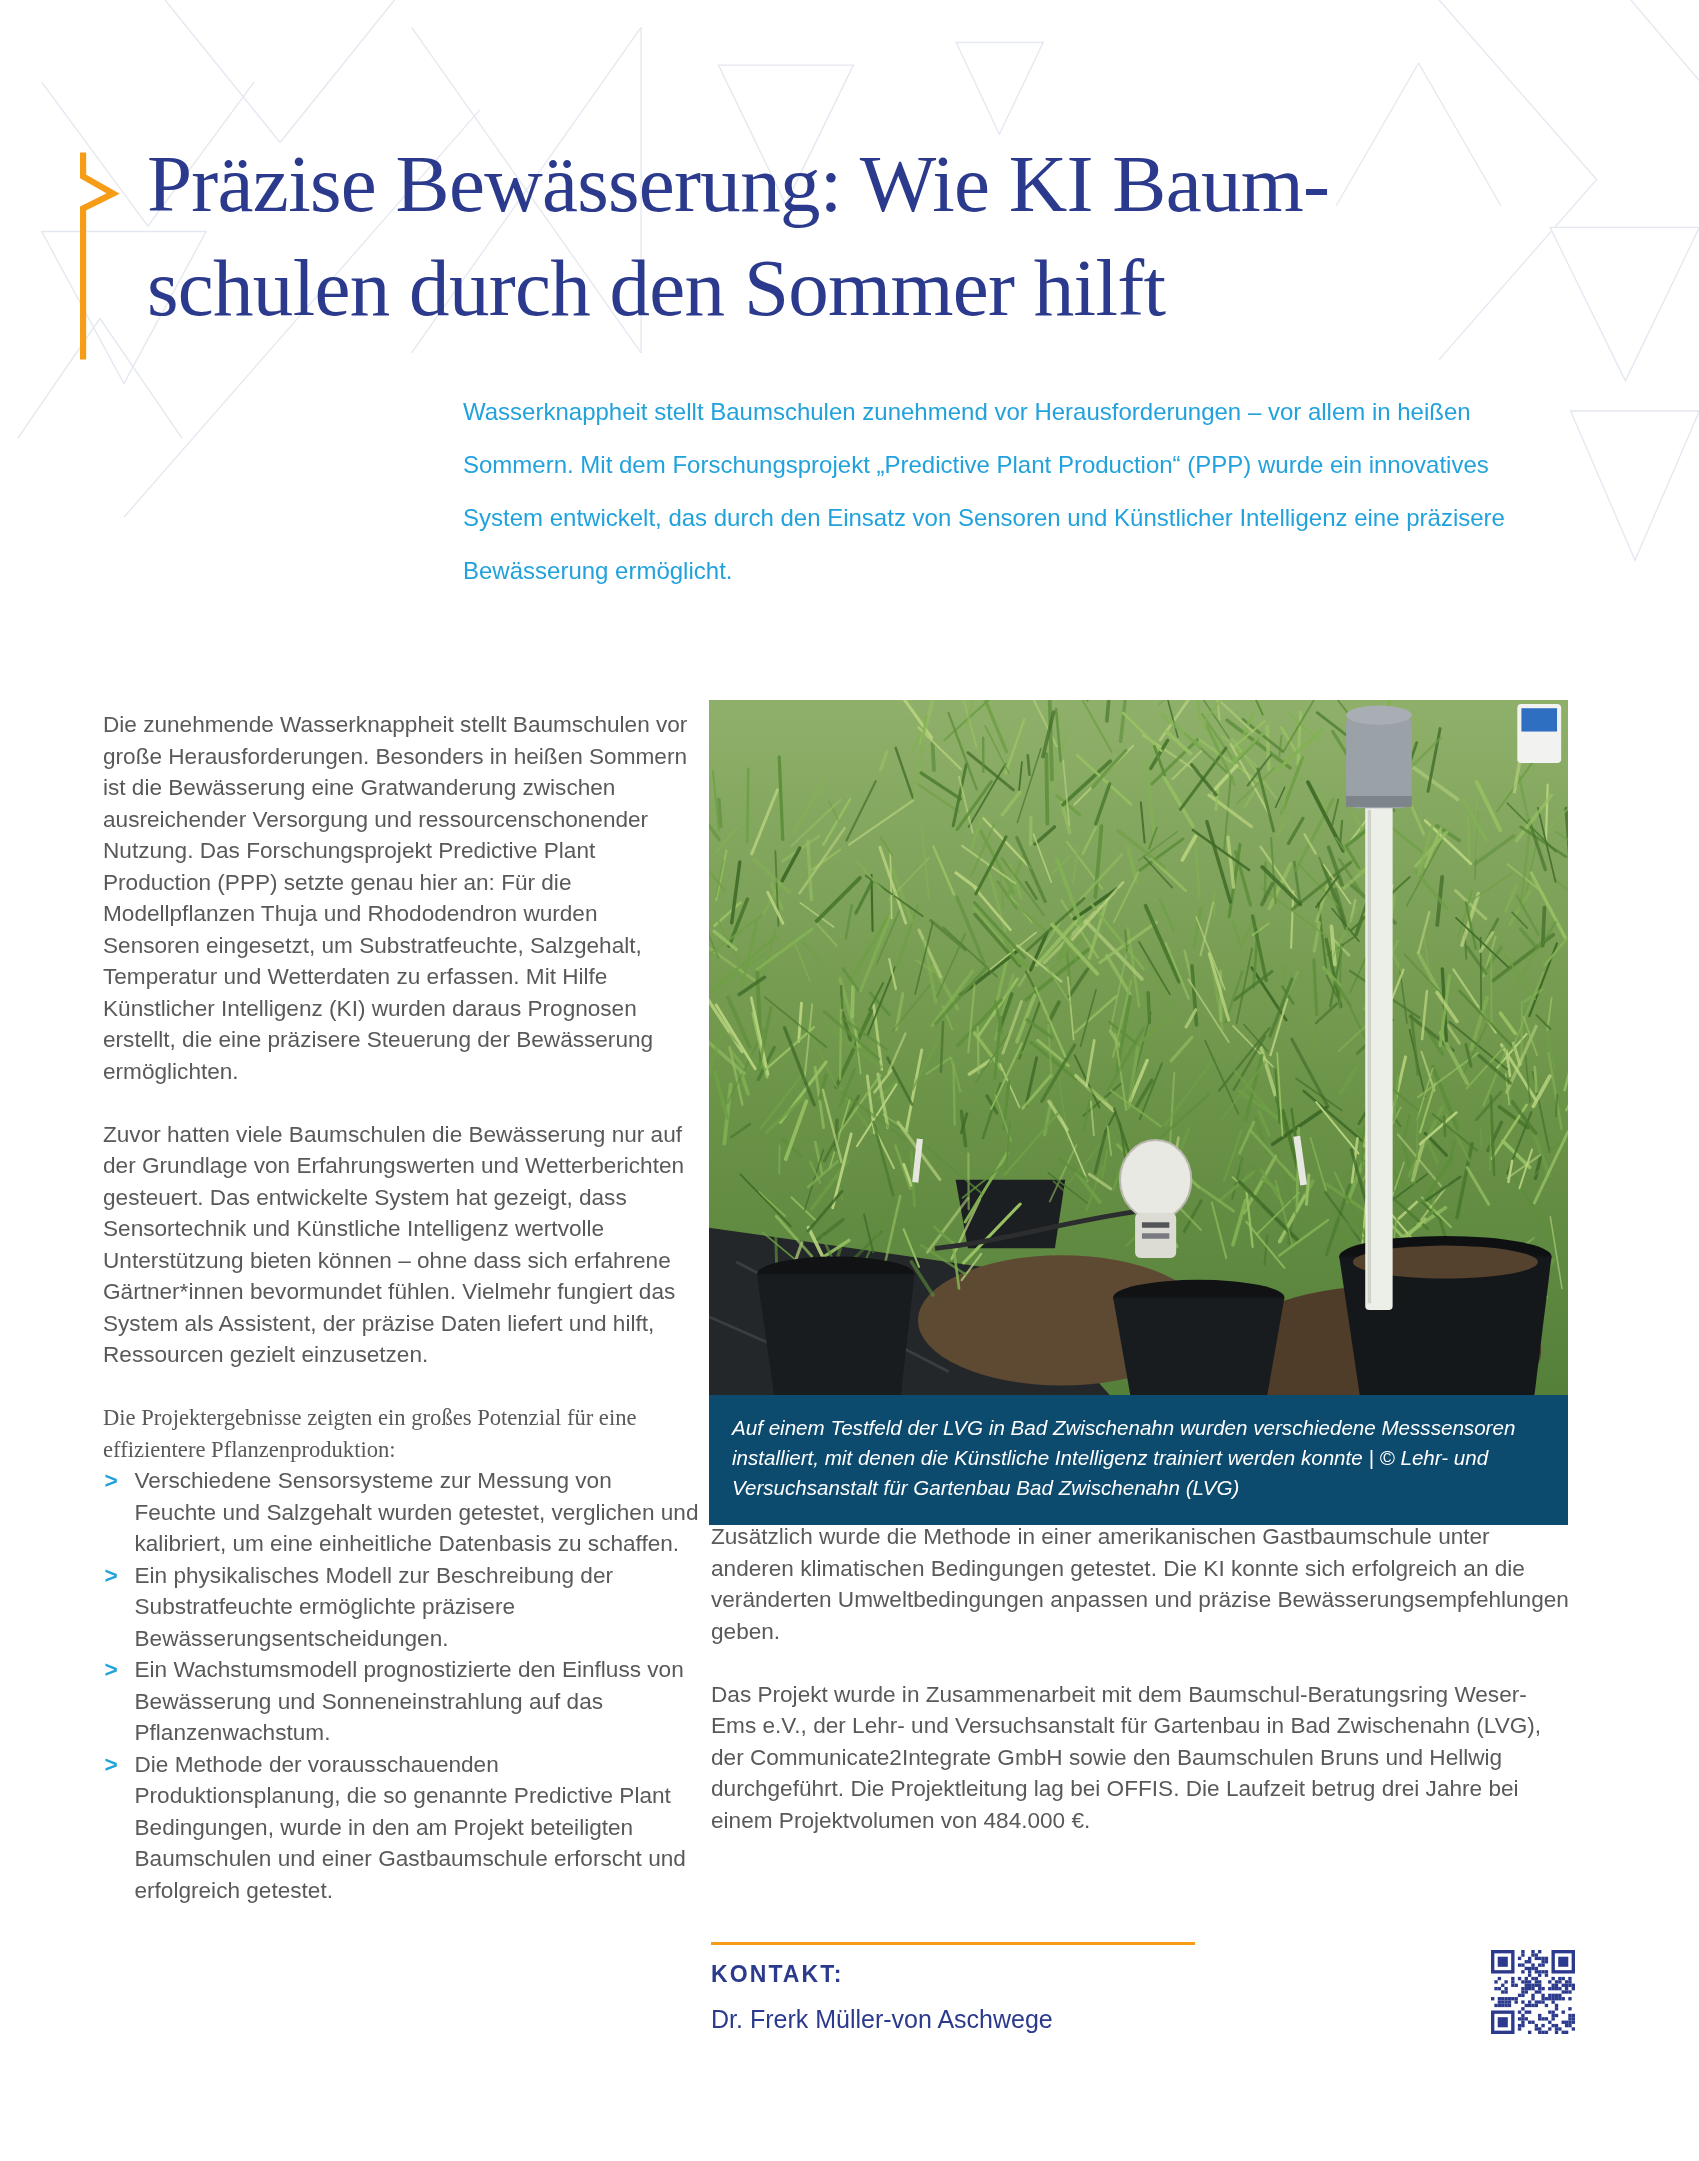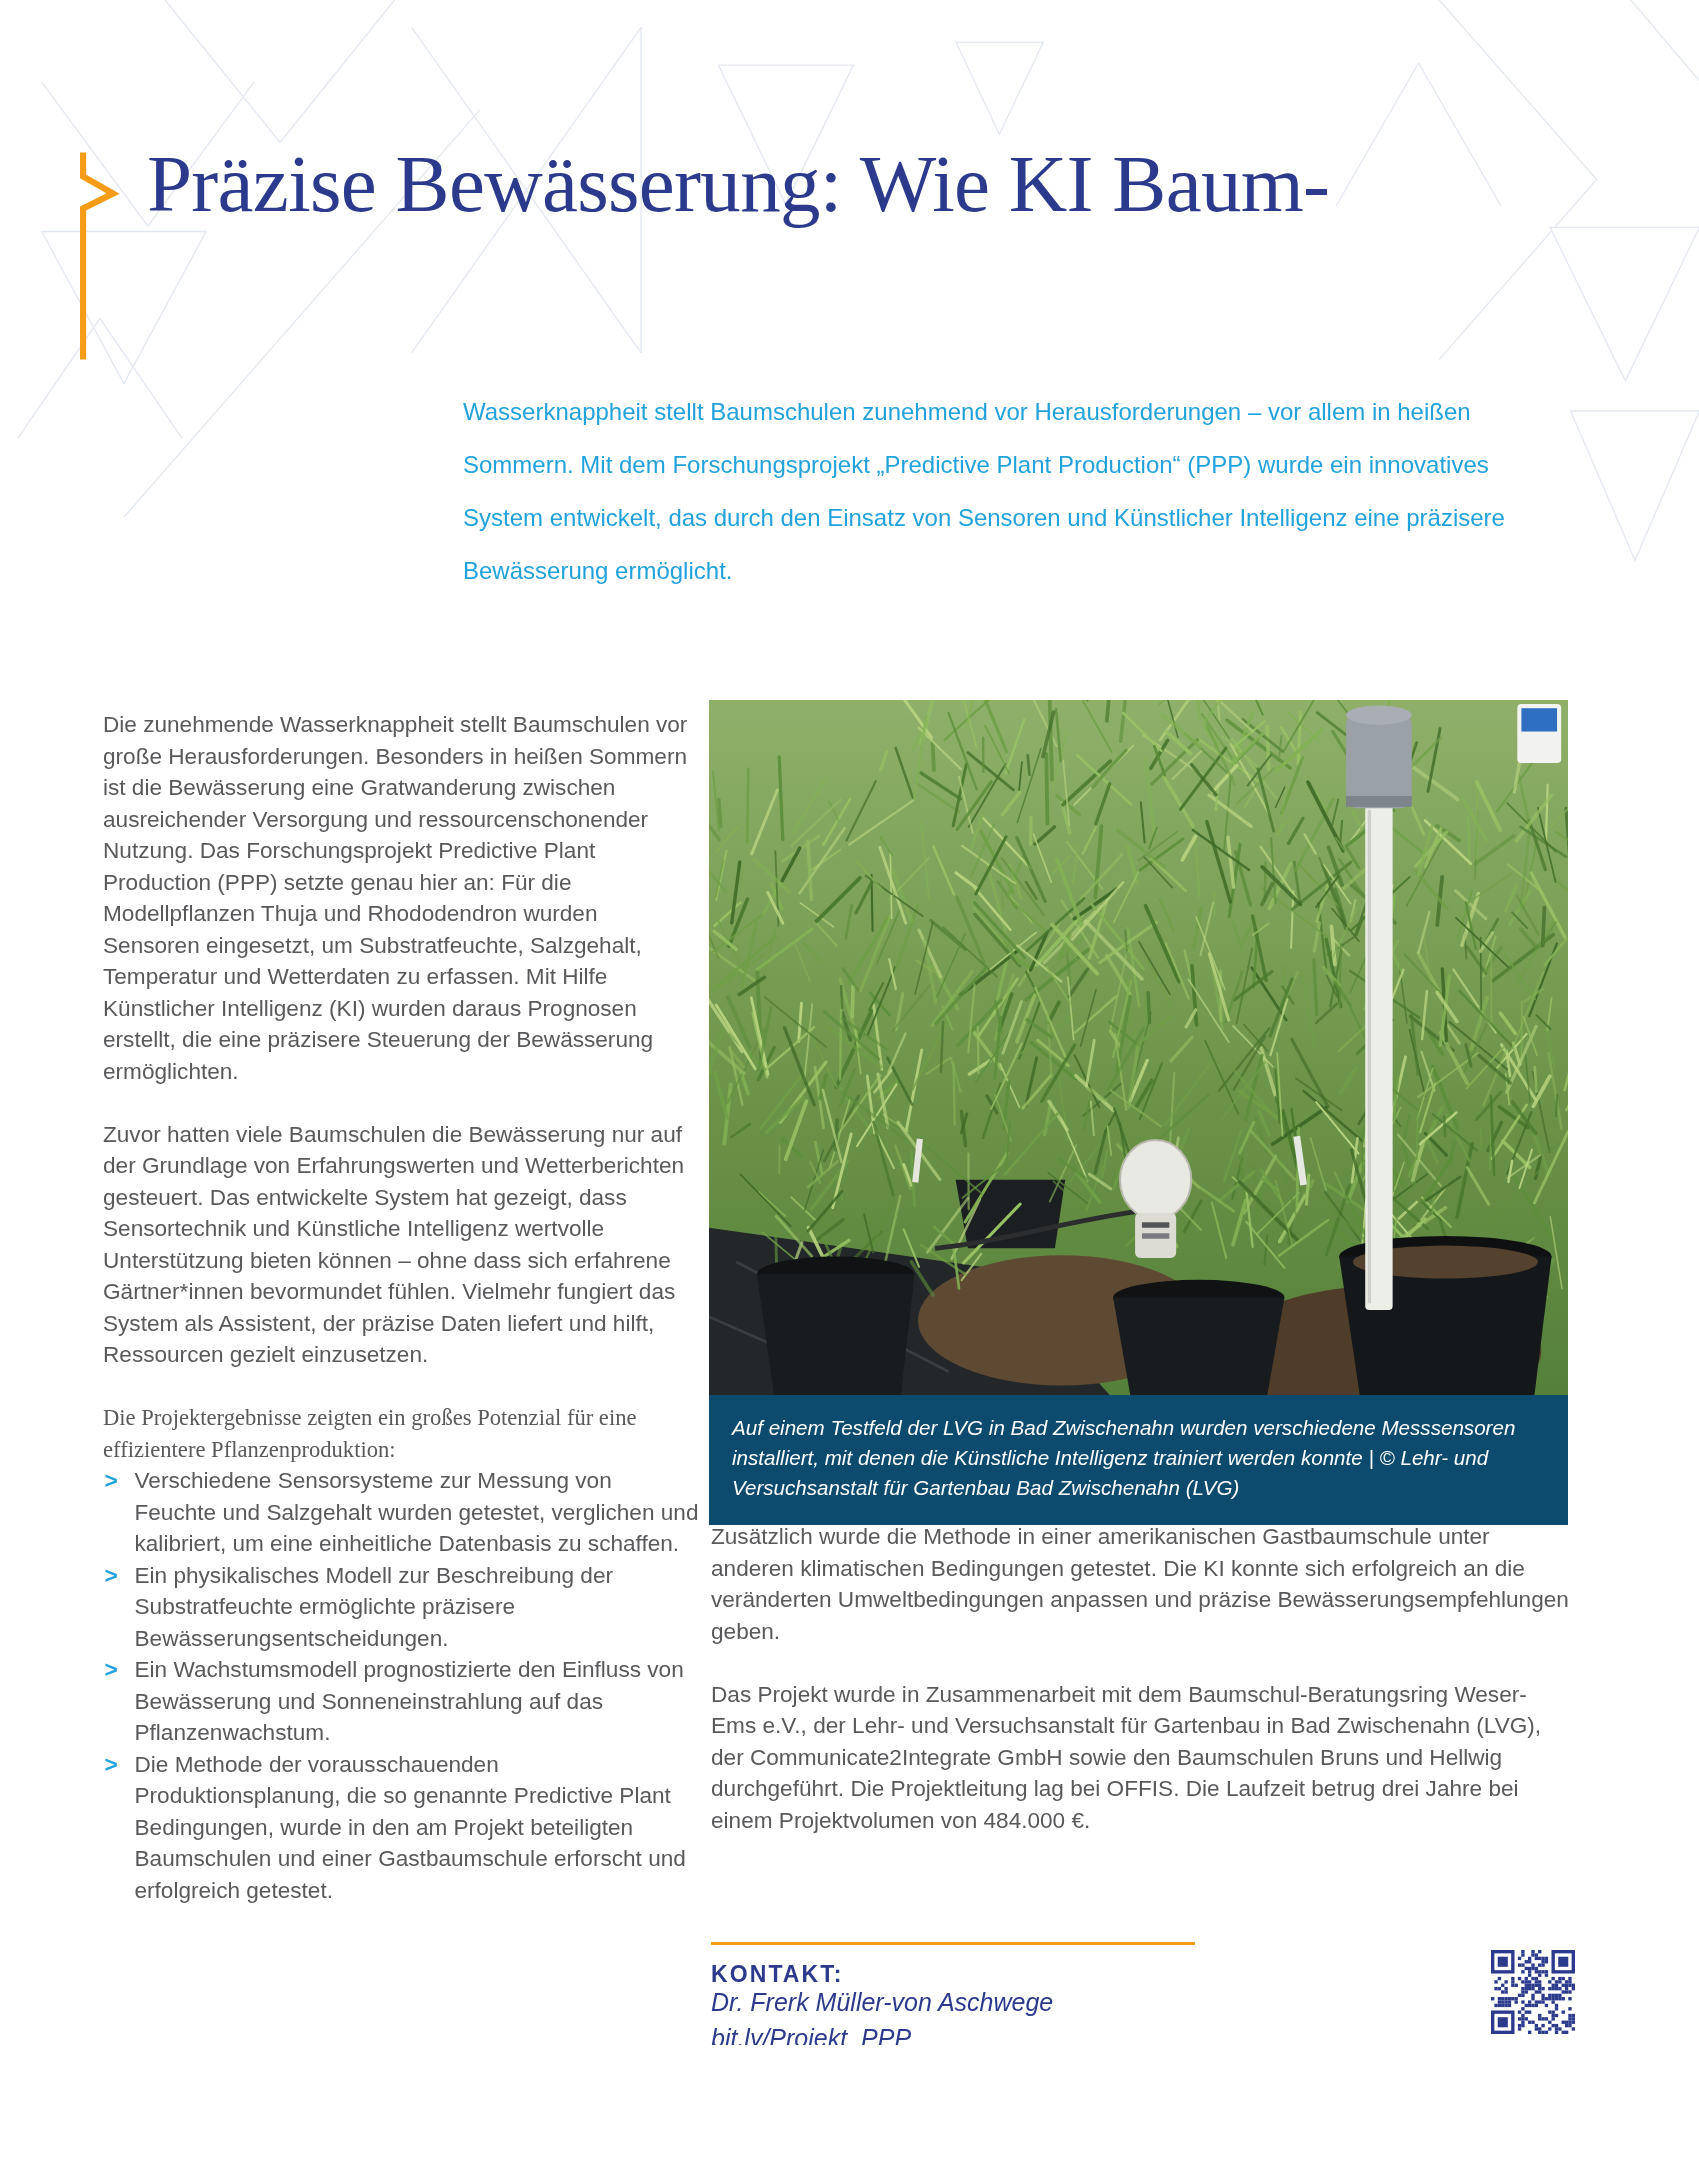--- a/index.html
+++ b/index.html
@@ -27,21 +27,21 @@
   figcaption{display:block;background:#0c4a6e;color:#ffffff;font-style:italic;
              font-size:20.6px;line-height:30px;padding:18px 23px 22px 23px;}
   
   .rightcol{position:absolute;left:711px;top:1521px;width:858px;font-size:22.6px;line-height:31.5px;}
   .rightcol p{margin:0;}
   .rightcol .p2{margin-top:31.5px;}
   
   .kontakt{position:absolute;left:711px;top:1942px;width:493px;color:#2b3a8c;}
   .k-rule{width:484px;height:2.7px;background:#f69c17;margin:0 0 16.4px 0;}
   .k-label{font-size:23px;font-weight:700;letter-spacing:2.1px;}
-  .k-name{font-size:25px;font-style:italic;margin-top:0;}
+  .k-name{font-size:25px;margin-top:17px;}
   .k-link{display:inline-block;font-size:25px;font-style:italic;color:#2b3a8c;text-decoration:none;
           border-bottom:1.4px solid #97a0c6;padding:0 12.3px 2.7px 0;margin-top:6.9px;}
   
   .qr{position:absolute;left:1491px;top:1950px;width:84px;height:84px;}
   
   .f-section{position:absolute;left:1387px;top:2108px;font-size:21px;letter-spacing:4.1px;color:#f69c17;}
   .f-marker{position:absolute;left:1568px;top:2090px;}
   .f-page{position:absolute;left:1600px;top:2104px;font-size:25px;color:#2b3a8c;text-align:right;}
 </style>
 </head>
@@ -68,21 +68,21 @@
       <polygon points="2262,332 2480,332 2372,556" fill="#ffffff"></polygon>
       <line x1="2380" y1="0" x2="2480" y2="118"></line>
       <polygon points="2292,600 2480,600 2386,818"></polygon>
     </g>
   </svg>
 
   <svg class="title-marker" width="41" height="208" viewBox="0 0 60 303">
     <polyline points="6,0 6,35 50,60 6,82 6,303" fill="none" stroke="#f69c17" stroke-width="9"></polyline>
   </svg>
 
-  <h1 class="title"><span>Präzise Bewässerung: Wie KI Baum-</span><br></h1>
+  <h1 class="title"><span>Präzise Bewässerung: Wie KI Baum-</span><br><span>schulen durch den Sommer hilft</span></h1>
 
   <p class="intro">Wasserknappheit stellt Baumschulen zunehmend vor Herausforderungen – vor allem in heißen Sommern. Mit dem Forschungsprojekt „Predictive Plant Production“ (PPP) wurde ein innovatives System entwickelt, das durch den Einsatz von Sensoren und Künstlicher Intelligenz eine präzisere Bewässerung ermöglicht.</p>
 
   <div class="leftcol">
     <p>Die zunehmende Wasserknappheit stellt Baumschulen vor große Herausforderungen. Besonders in heißen Sommern ist die Bewässerung eine Gratwanderung zwischen ausreichender Versorgung und ressourcenschonender Nutzung. Das Forschungsprojekt Predictive Plant Production (PPP) setzte genau hier an: Für die Modellpflanzen Thuja und Rhododendron wurden Sensoren eingesetzt, um Substratfeuchte, Salzgehalt, Temperatur und Wetterdaten zu erfassen. Mit Hilfe Künstlicher Intelligenz (KI) wurden daraus Prognosen erstellt, die eine präzisere Steuerung der Bewässerung ermöglichten.</p>
     <p>Zuvor hatten viele Baumschulen die Bewässerung nur auf der Grundlage von Erfahrungswerten und Wetterberichten gesteuert. Das entwickelte System hat gezeigt, dass Sensortechnik und Künstliche Intelligenz wertvolle Unterstützung bieten können – ohne dass sich erfahrene Gärtner*innen bevormundet fühlen. Vielmehr fungiert das System als Assistent, der präzise Daten liefert und hilft, Ressourcen gezielt einzusetzen.</p>
     <p class="list-intro">Die Projektergebnisse zeigten ein großes Potenzial für eine effizientere Pflanzenproduktion:</p>
     <ul class="results">
       <li><span class="bm">&gt;</span><span>Verschiedene Sensorsysteme zur Messung von Feuchte und Salzgehalt wurden getestet, verglichen und kalibriert, um eine einheitliche Datenbasis zu schaffen.</span></li>
       <li><span class="bm">&gt;</span><span>Ein physikalisches Modell zur Beschreibung der Substratfeuchte ermöglichte präzisere Bewässerungsentscheidungen.</span></li>

